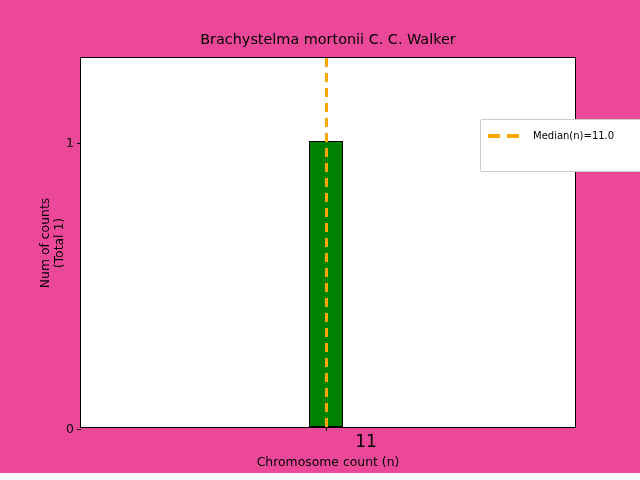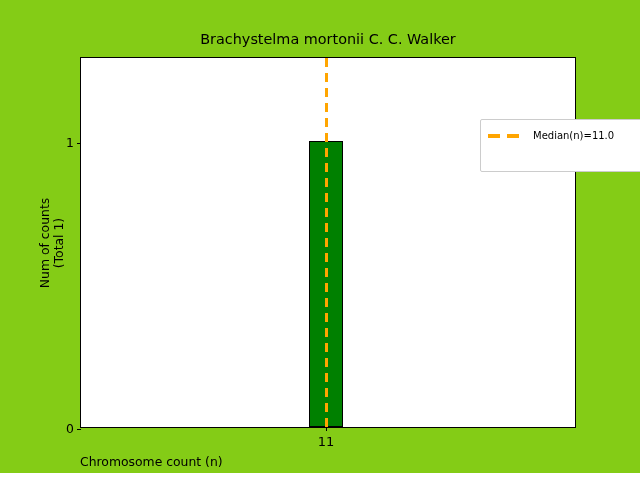--- a/index.html
+++ b/index.html
@@ -15,21 +15,21 @@
     color: #000000;
     overflow: hidden;
   }
 
   
   #figure {
     position: absolute;
     left: 0; top: 0;
     width: 640px;
     height: 473px;
-    background: #84cc16;
+    background: #ec4899;
   }
 
   
   #chart-title {
     position: absolute;
     left: 80px;
     top: 31px;
     width: 496px;
     text-align: center;
     font-size: 14.4px;
@@ -107,32 +107,34 @@
     position: absolute;
     top: 100%;
     width: 1.1px;
     height: 4.2px;
     background: #000000;
   }
   .xtick-label {
     position: absolute;
     top: 100%;
     margin-top: 8px;
-    font-size: 13px;
+    font-size: 17px;
     line-height: 13px;
     white-space: nowrap;
     transform: translateX(-50%);
+    margin-left: 40px;
   }
 
   
   #xlabel {
     position: absolute;
     left: 80px;
     top: 455px;
     width: 496px;
+    text-align: center;
     font-size: 12.4px;
     line-height: 14px;
     white-space: nowrap;
   }
   #ylabel {
     position: absolute;
     left: 0px;
     top: 57px;
     width: 72px;
     height: 371px;

